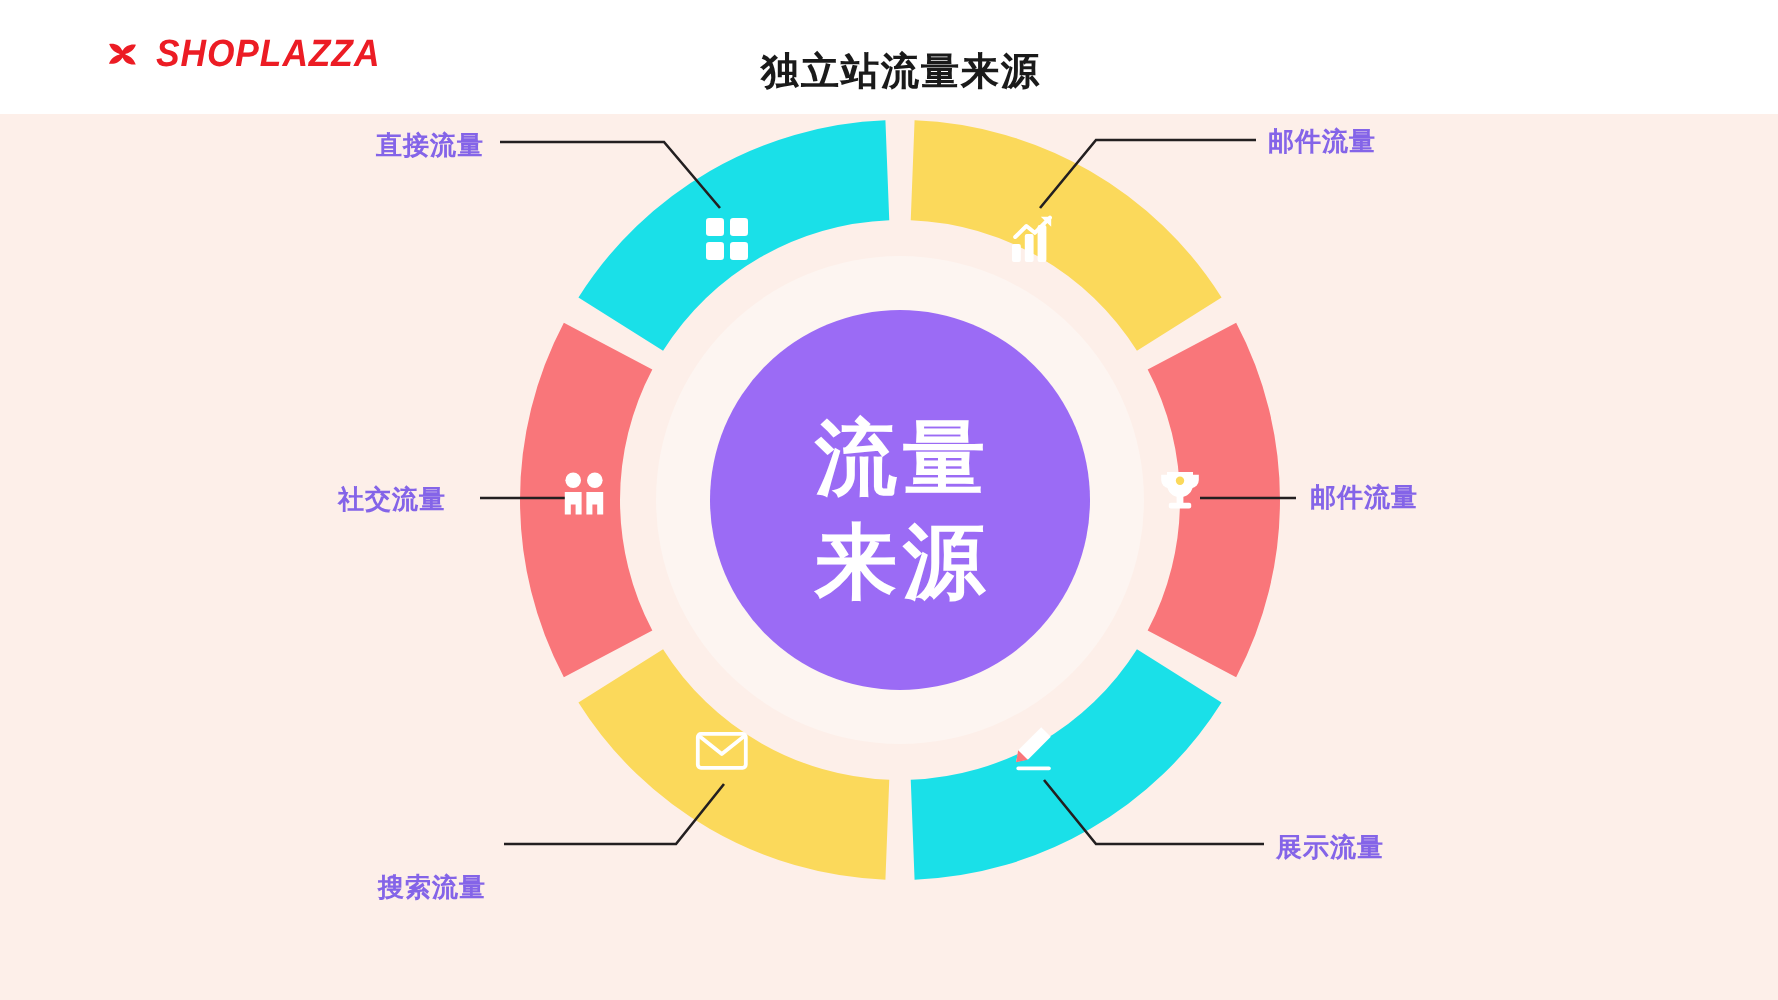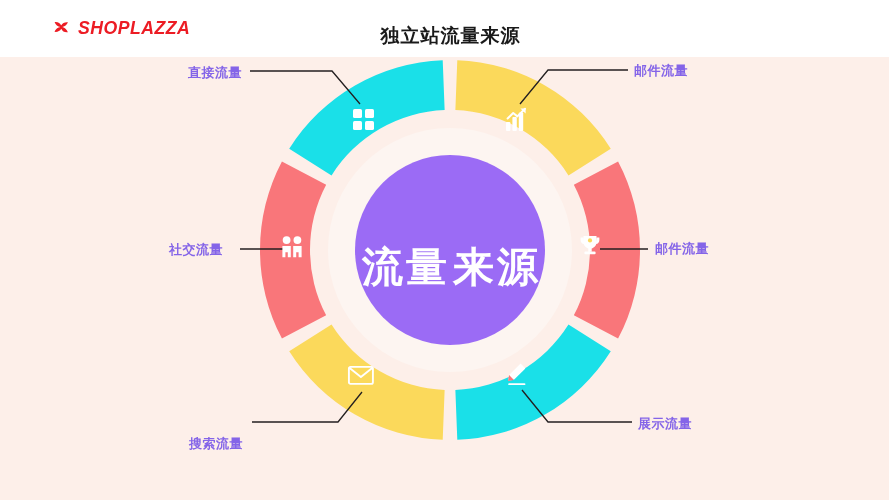--- a/index.html
+++ b/index.html
@@ -44,23 +44,23 @@
     letter-spacing: 1px;
   }
   
   #wheel {
     position: absolute; left: 0; top: 0;
     width: 889px; height: 500px;
   }
   
   #center-text {
     position: absolute;
-    left: 355px; top: 172px;
+    left: 355px; top: 160px;
     width: 190px; height: 190px;
-    display: flex; flex-direction: row;
+    display: flex; flex-direction: column;
     align-items: center; justify-content: center;
     pointer-events: none;
   }
   #center-text .line {
     color: #ffffff;
     font-size: 41px;
     font-weight: 700;
     line-height: 1.28;
     letter-spacing: 3px;
     text-indent: 3px;

